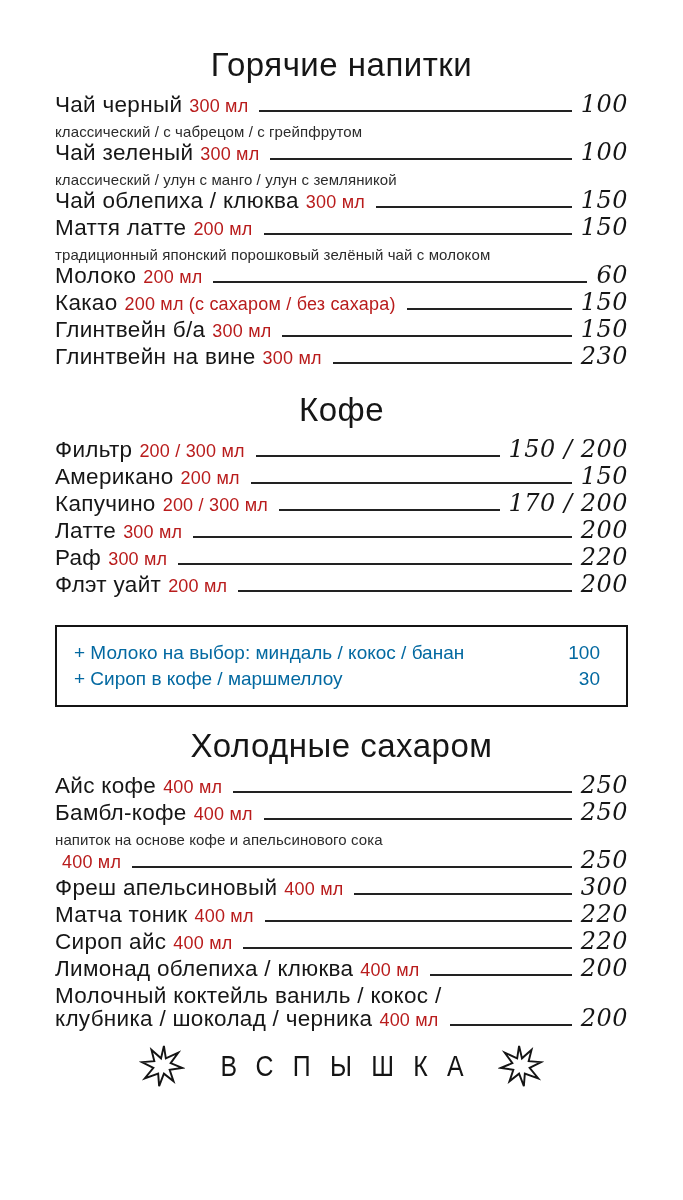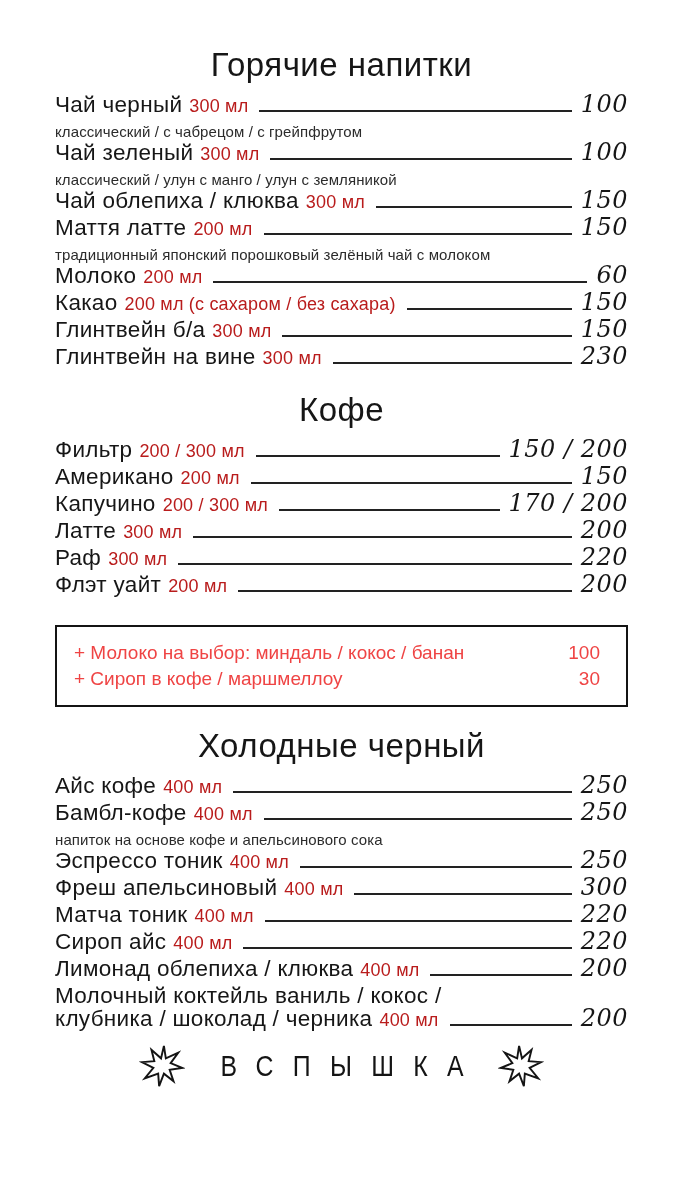--- a/index.html
+++ b/index.html
@@ -73,21 +73,21 @@
     margin-top: 26px;
     border: 2px solid #141414;
     padding: 13px 26px 13px 17px;
   }
   .addon-row {
     display: flex;
     align-items: center;
     justify-content: space-between;
     font-size: 19px;
     line-height: 26px;
-    color: #ef4444;
+    color: #0369a1;
   }
   .addon-row + .addon-row { }
   .addon-price { font-size: 19px; }
 
   .footer {
     margin-top: 10px;
     display: flex;
     align-items: center;
     justify-content: center;
     gap: 24px;
@@ -233,41 +233,40 @@
             <span class="addon-label">+ Молоко на выбор: миндаль / кокос /  банан</span>
             <span class="addon-price">100</span>
           </div>
           <div class="addon-row">
             <span class="addon-label">+ Сироп в кофе / маршмеллоу</span>
             <span class="addon-price">30</span>
           </div>
         </div>
       </div>
       <div class="section">
-        <h2 class="section-title">Холодные черный</h2>
+        <h2 class="section-title">Холодные сахаром</h2>
         <div class="item">
           <div class="row">
             <span class="name">Айс кофе</span>
             <span class="size">400 мл</span>
             <span class="leader"></span>
             <span class="price">250</span>
           </div>
         </div>
         <div class="item">
           <div class="row">
             <span class="name">Бамбл-кофе</span>
             <span class="size">400 мл</span>
             <span class="leader"></span>
             <span class="price">250</span>
           </div>
           <div class="desc">напиток на основе кофе и апельсинового сока</div>
         </div>
         <div class="item">
           <div class="row">
-            <span class="name">Эспрессо тоник</span>
             <span class="size">400 мл</span>
             <span class="leader"></span>
             <span class="price">250</span>
           </div>
         </div>
         <div class="item">
           <div class="row">
             <span class="name">Фреш апельсиновый</span>
             <span class="size">400 мл</span>
             <span class="leader"></span>

